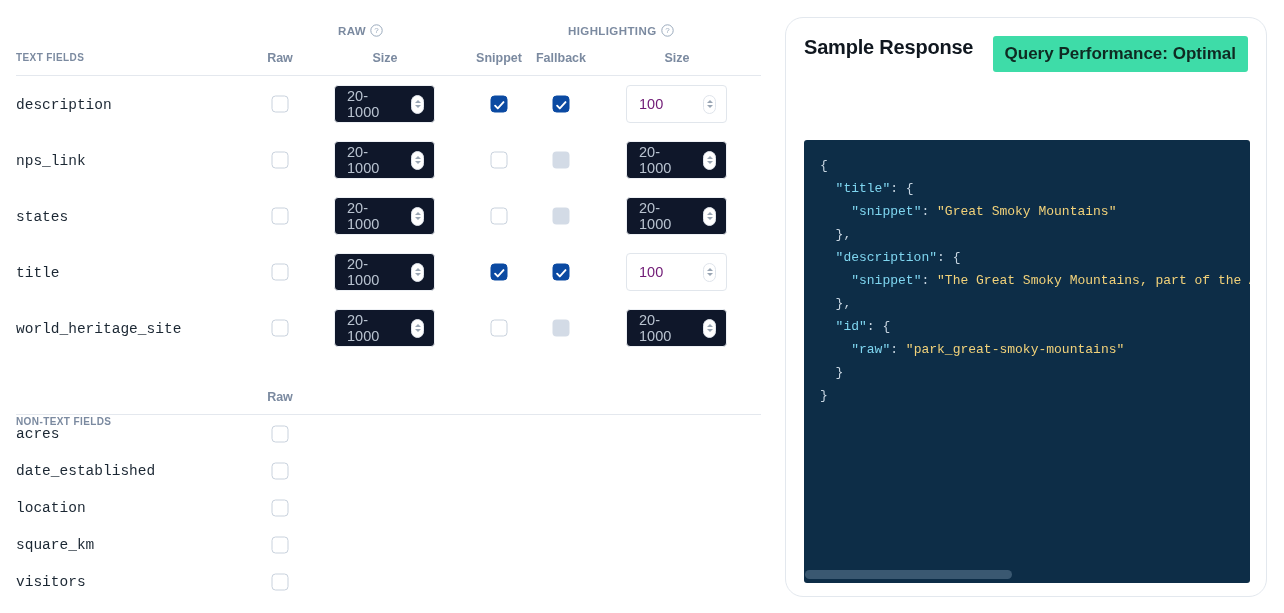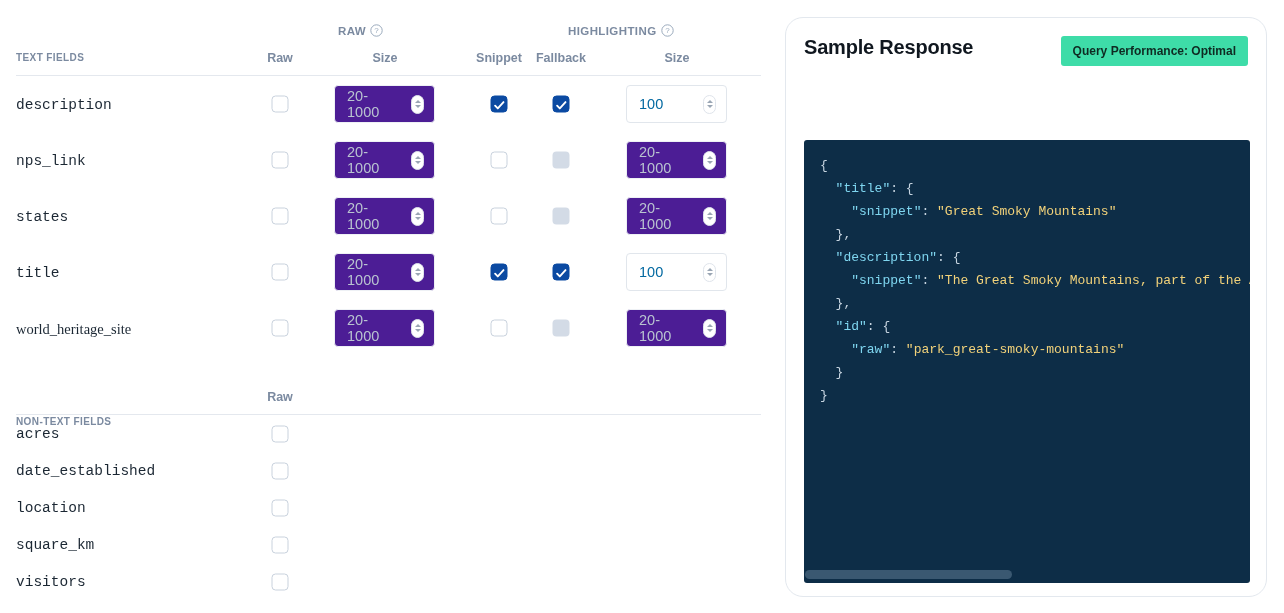--- a/index.html
+++ b/index.html
@@ -55,26 +55,26 @@
   .cb.disabled { background: #d3dbe6; border: none; }
   .cb.on svg { display: block; position: absolute; left: 2px; top: 2.5px; }
 
   
   .num {
     position: absolute; width: 101px; height: 38px;
     border-radius: 4px; transform: translateY(-50%);
     display: flex; align-items: center;
   }
   .num.enabled { background: #ffffff; border: 1px solid #e1e6ec; }
-  .num.muted   { background: #4c1d95; border: 1px solid #eef1f5; gap: 13px; }
+  .num.muted   { background: #0f172a; border: 1px solid #eef1f5; gap: 13px; }
   .num-val {
     font-size: 14.5px; padding-left: 12px; flex: 1;
     font-family: "Liberation Sans", sans-serif;
   }
-  .num.enabled .num-val { color: #0369a1; }
+  .num.enabled .num-val { color: #701a75; }
   .num.muted   .num-val { color: #b9c3d0; }
   .spin {
     width: 13px; height: 19px; margin-right: 10px;
     border: 1px solid #dfe4eb; border-radius: 7px; background: #fff;
     display: flex; flex-direction: column; align-items: center;
     justify-content: center; gap: 2px;
   }
   .spin i {
     display: block; width: 0; height: 0;
     border-left: 3px solid transparent; border-right: 3px solid transparent;
@@ -88,21 +88,21 @@
     width: 482px; height: 580px;
     background: #ffffff; border: 1px solid #e3e8ee; border-radius: 18px;
   }
   .card-title {
     position: absolute; left: 18px; top: 18px;
     font-size: 20px; font-weight: bold; color: #10171f; letter-spacing: -.2px;
   }
   .perf-badge {
     position: absolute; right: 18px; top: 18px;
     background: #3edca8; color: #0f2a22;
-    font-size: 12px; font-weight: bold;
+    font-size: 17px; font-weight: bold;
     padding: 8px 12px; border-radius: 3px; white-space: nowrap;
   }
   .search-box {
     position: absolute; left: 18px; top: 67px;
     width: 398px; height: 37px;
     background: #fff; border: 1px solid #e4e9ef; border-radius: 4px;
     display: flex; align-items: center;
   }
   .search-icon { margin: 0 10px 0 12px; display: flex; }
   .search-ph { font-size: 14.5px; color: #a6b1be; }
@@ -248,21 +248,21 @@
         </svg>
     </div>
     <div class="num enabled" style="left:626px; top:272px;">
       <span class="num-val">100</span>
       <span class="spin">
           <i class="up"></i>
           <i class="down"></i>
         </span>
     </div>
 
-    <div class="field-name" style="top:329px;font-family:Liberation Serif, serif;">world_heritage_site</div>
+    <div class="field-name" style="top:329px;">world_heritage_site</div>
     <div class="cb off" style="left:280px; top:328px;"></div>
     <div class="num muted" style="left:334px; top:328px;">
       <span class="num-val">20-1000</span>
       <span class="spin">
           <i class="up"></i>
           <i class="down"></i>
         </span>
     </div>
     <div class="cb off" style="left:499px; top:328px;"></div>
     <div class="cb disabled" style="left:561px; top:328px;"></div>

